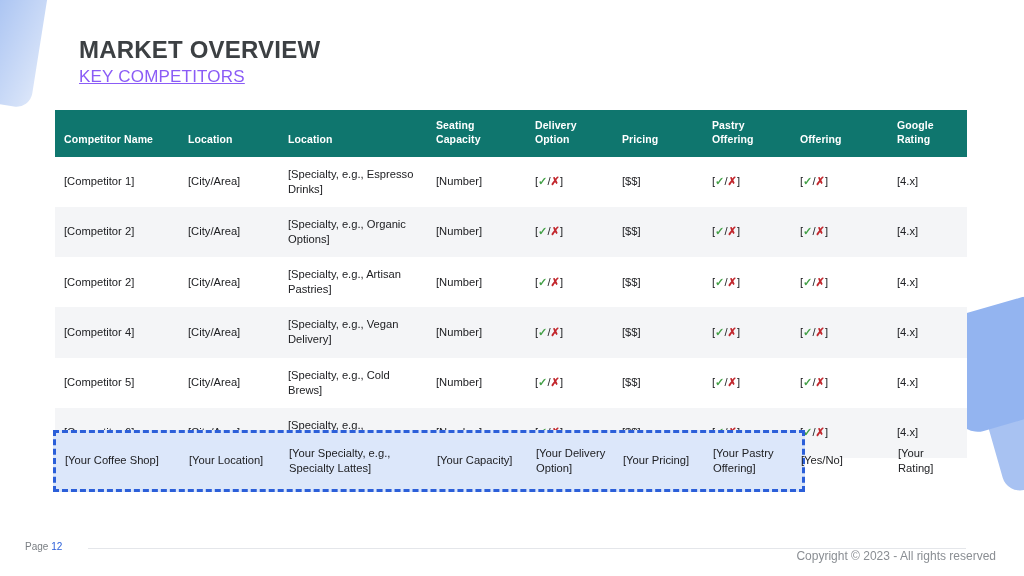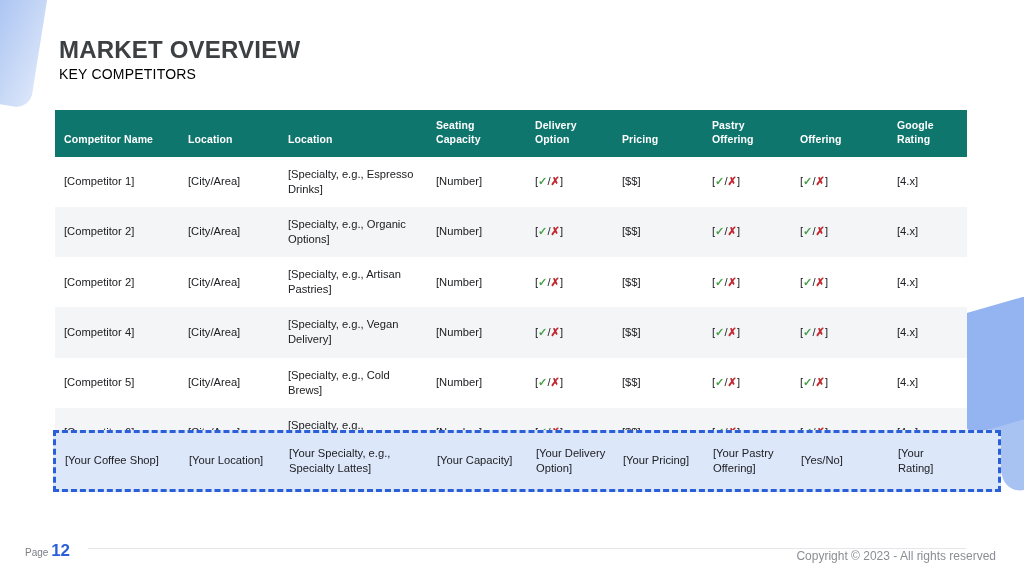--- a/index.html
+++ b/index.html
@@ -58,38 +58,39 @@
     width: 90px;
     height: 86px;
     border-radius: 18px;
     background: #A8C2F2;
     transform: rotate(-16deg);
   }
 
   
   .heading {
     position: absolute;
-    left: 59px;
+    left: 79px;
     top: 37px;
   }
   .title-main {
     font-size: 24px;
     font-weight: bold;
     color: #3C4043;
     letter-spacing: 0.2px;
     line-height: 1.1;
     margin: 0;
   }
   .title-sub {
-    font-size: 14px;
+    font-size: 17px;
     font-weight: normal;
-    color: #000000;
+    color: #8b5cf6;
     letter-spacing: 0.2px;
     line-height: 1.25;
     margin: 3px 0 0 0;
+    text-decoration: underline;
   }
 
   
   .table-wrap {
     position: absolute;
     left: 55px;
     top: 110px;
     width: 912px;
   }
   table.cmp {
@@ -130,21 +131,21 @@
   }
   .mark-cell .br {
     color: #202124;
   }
 
   
   .hl-row {
     position: absolute;
     left: 53px;
     top: 430px;
-    width: 948px;
+    width: 752px;
     height: 62px;
     box-sizing: border-box;
     background: #DCE7FA;
     border: 3px dashed #2B5FD9;
   }
   table.hl {
     border-collapse: collapse;
     width: 910px;
     table-layout: fixed;
     height: 100%;
@@ -169,22 +170,22 @@
   }
   .page-label {
     position: absolute;
     left: 25px;
     top: 541px;
     font-size: 10px;
     color: #7A7E83;
   }
   .page-label .num {
     color: #2B5FD9;
-    font-weight: bold;
-    font-size: 17px;
+    font-weight: normal;
+    font-size: 10px;
     margin-top: 8px;
   }
   .copyright {
     position: absolute;
     right: 28px;
     top: 541px;
     font-size: 12px;
     color: #8A8E93;
     margin-top: 8px;
   }

